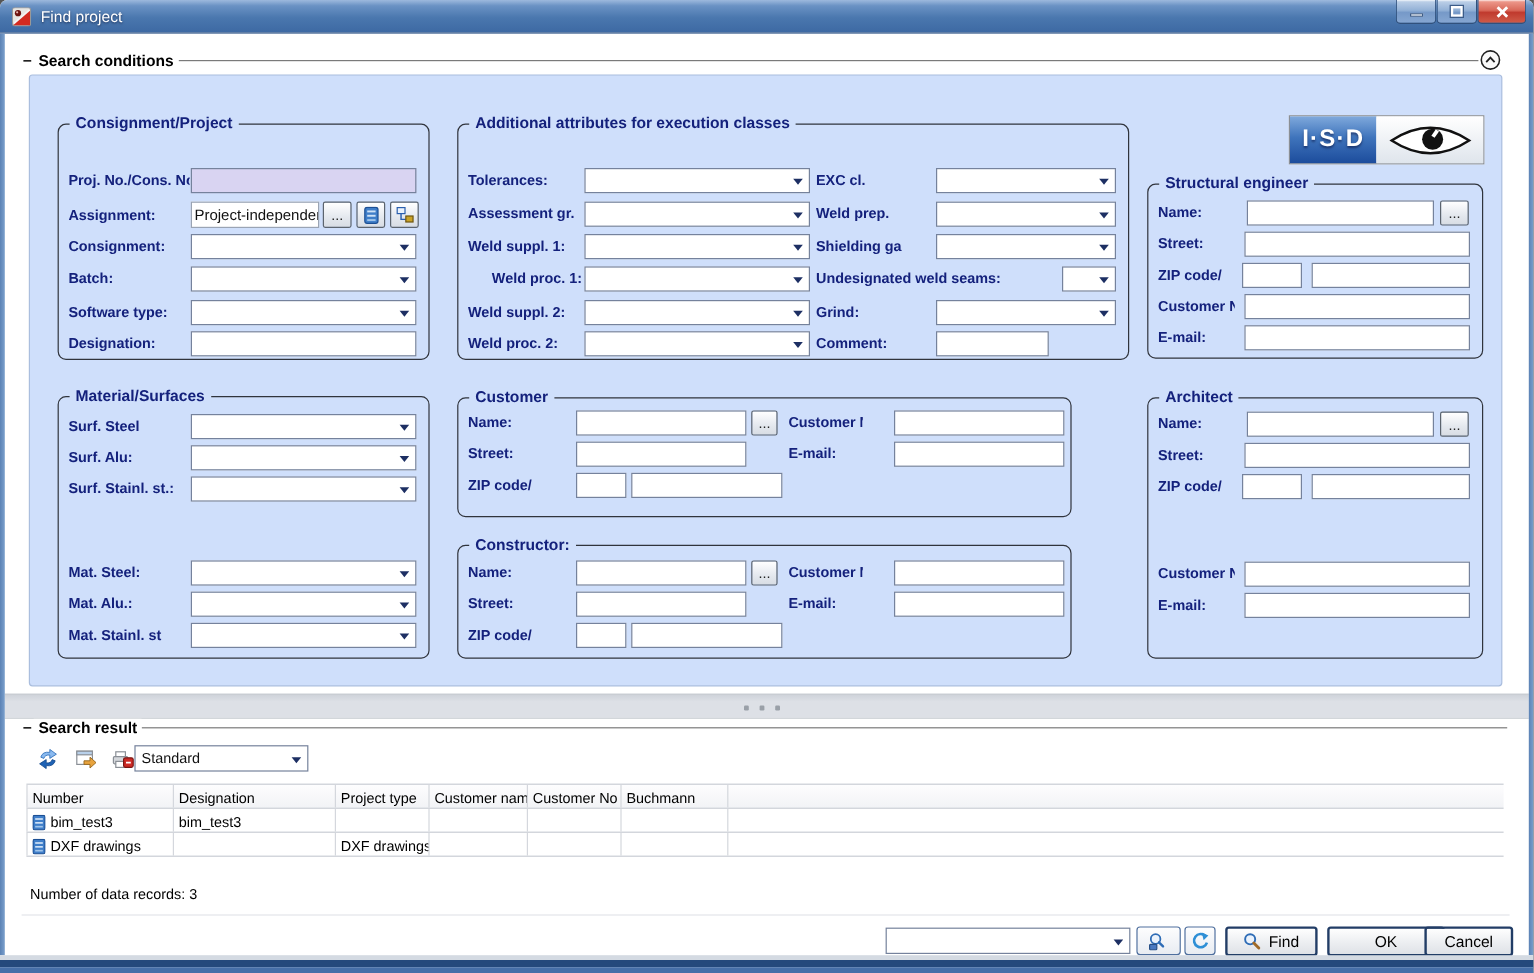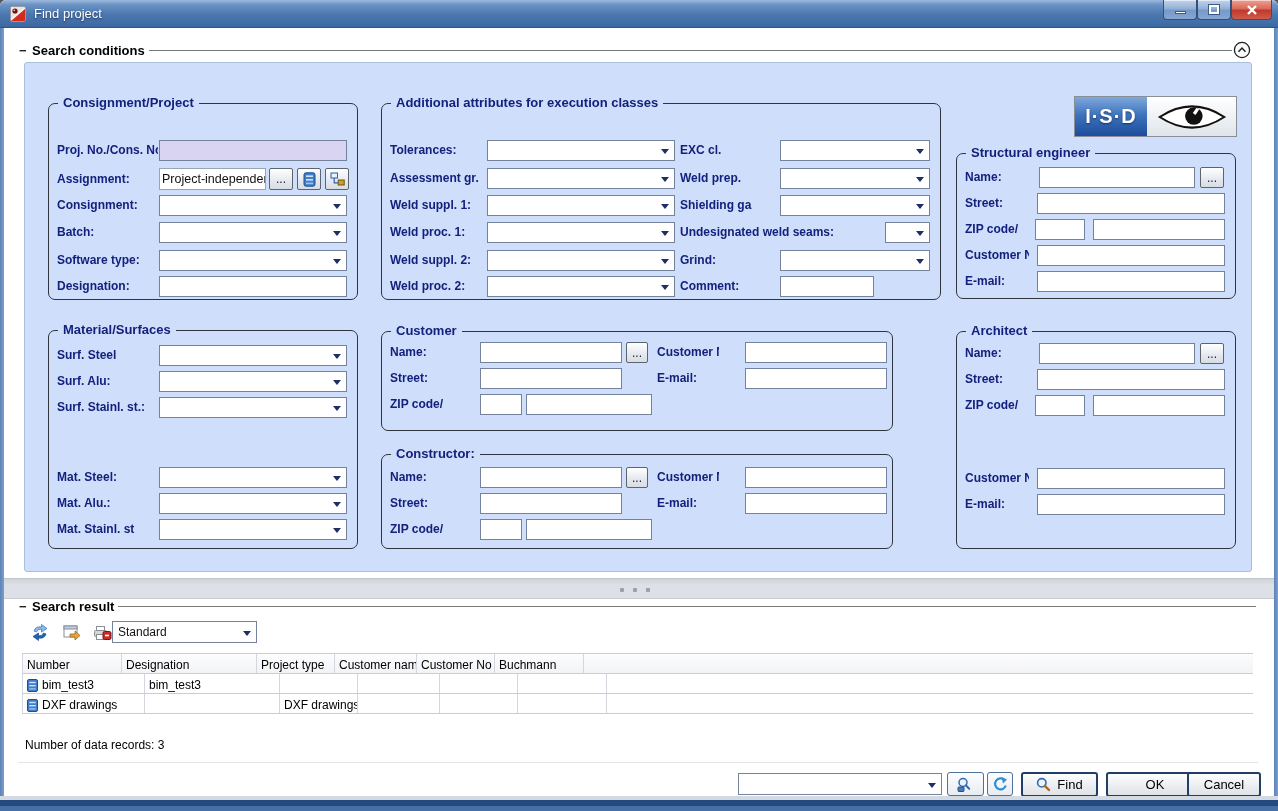--- a/index.html
+++ b/index.html
@@ -197,21 +197,21 @@
           <span class="arr"></span>
         </div>
       <span class="lbl" style="left:8px;top:67px;width:95px;">Assessment gr.</span>
       <div class="combo" style="left:105px;top:64px;width:188px;">
           <span class="arr"></span>
         </div>
       <span class="lbl" style="left:8px;top:94px;width:95px;">Weld suppl. 1:</span>
       <div class="combo" style="left:105px;top:91px;width:188px;">
           <span class="arr"></span>
         </div>
-      <span class="lbl" style="left:8px;top:121px;width:95px;">Weld proc. 1:</span>
+      <span class="lbl" style="left:8px;top:121px;width:95px;text-align:right;">Weld proc. 1:</span>
       <div class="combo" style="left:105px;top:118px;width:188px;">
           <span class="arr"></span>
         </div>
       <span class="lbl" style="left:8px;top:149px;width:95px;">Weld suppl. 2:</span>
       <div class="combo" style="left:105px;top:146px;width:188px;">
           <span class="arr"></span>
         </div>
       <span class="lbl" style="left:8px;top:175px;width:95px;">Weld proc. 2:</span>
       <div class="combo" style="left:105px;top:172px;width:188px;">
           <span class="arr"></span>
@@ -387,21 +387,21 @@
       <path d="M12,10.5 L16,10.5" stroke="#fff" stroke-width="1.6"></path>
     </svg>
   </div>
   <div class="combo" style="left:112px;top:621px;width:145px;height:22px;">
     <span class="val">Standard</span>
     <span class="arr" style="top:9px;"></span>
   </div>
 
   <div class="tbl">
     <div class="tr head">
-      <div class="td" style="width:100px;">Number</div>
+      <div class="td" style="width:123px;">Number</div>
       <div class="td" style="width:135px;">Designation</div>
       <div class="td" style="width:78px;">Project type</div>
       <div class="td" style="width:82px;">Customer nam</div>
       <div class="td" style="width:78px;">Customer No</div>
       <div class="td" style="width:89px;">Buchmann</div>
       <div class="td filler" style="width:646px;"></div>
     </div>
 
     <div class="tr">
       <div class="td" style="width:123px;">

